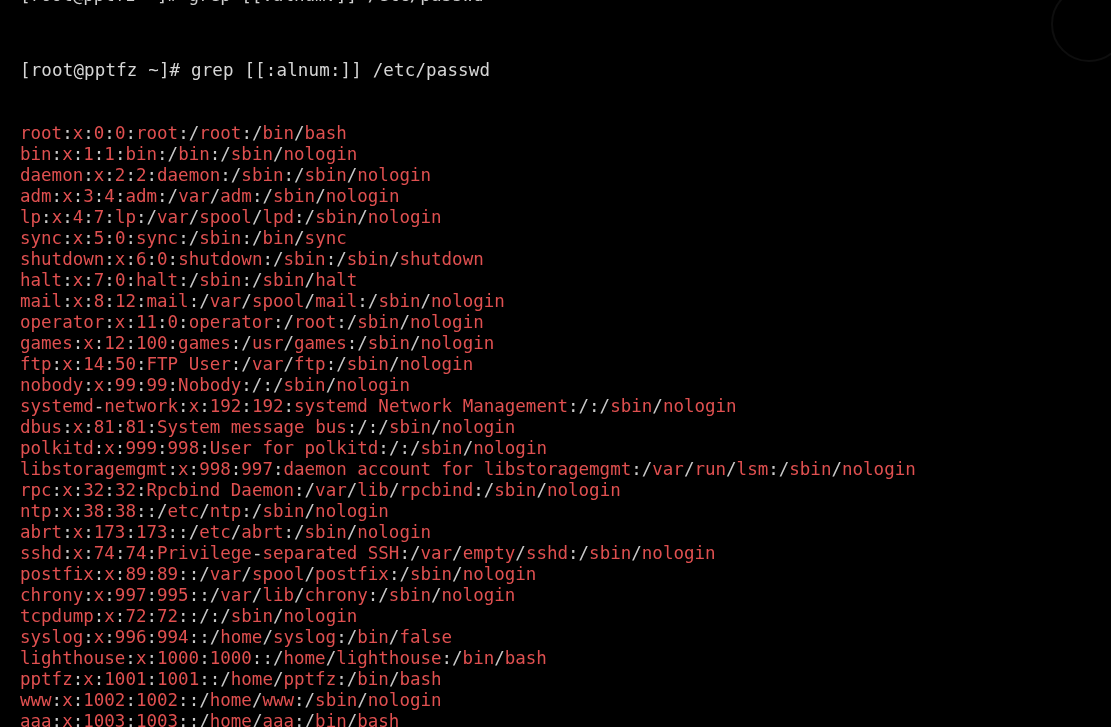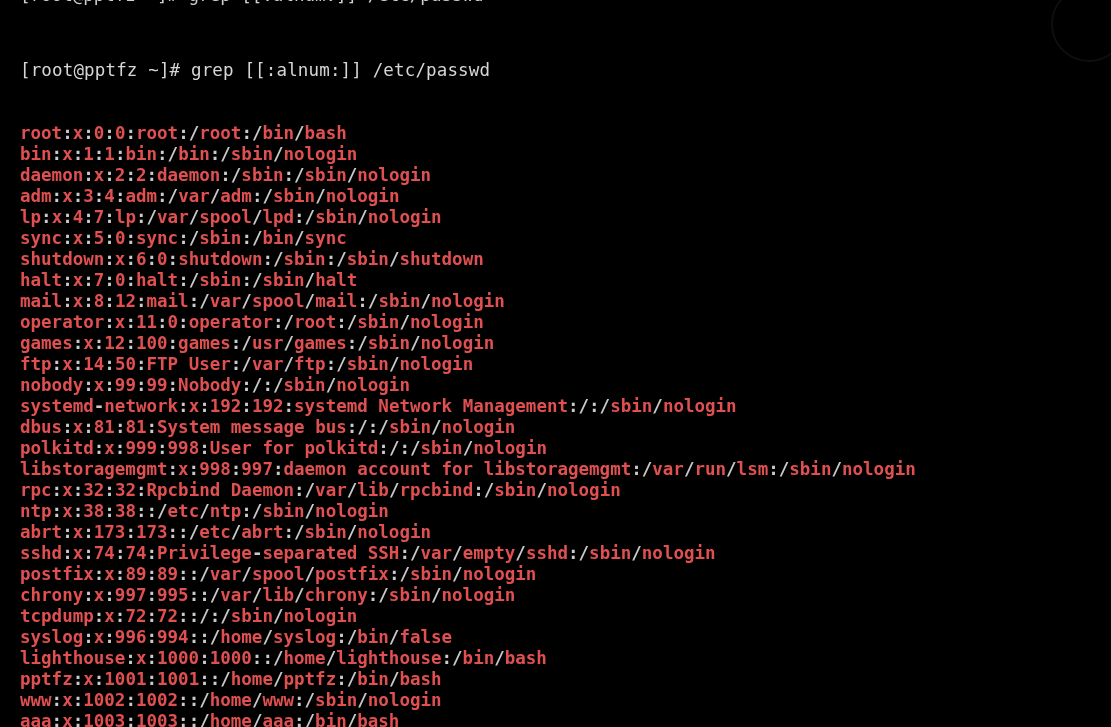--- a/index.html
+++ b/index.html
@@ -59,21 +59,21 @@
 
   
   .prompt-line {
     color: #d6d6d6;
     font-weight: normal;
     letter-spacing: 0.15px;
   }
 
   
   .out-line {
-    font-weight: bold;
+    font-weight: normal;
     color: #c8c8c8;
     letter-spacing: 0px;
   }
   .out-line .m {   
     color: #e05050;
   }
   .out-line .s {   
     color: #cacaca;
   }
 

